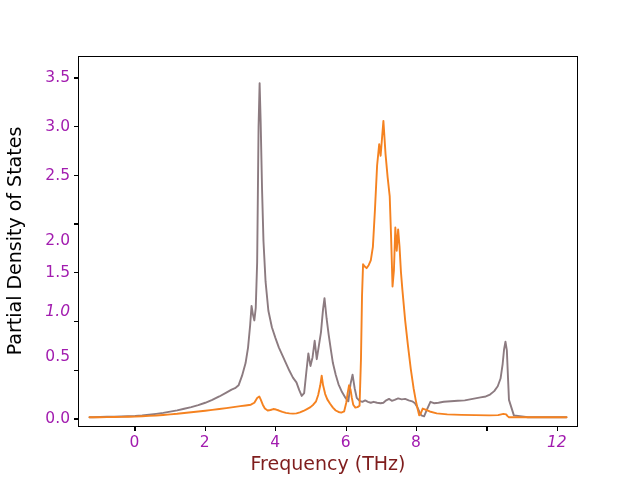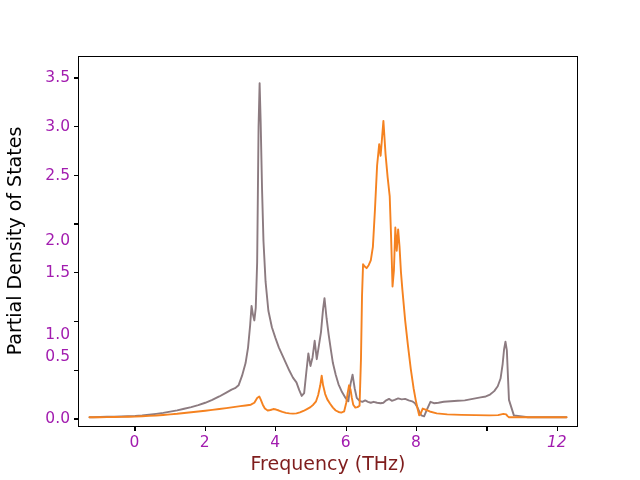--- a/index.html
+++ b/index.html
@@ -81,21 +81,21 @@
       <div class="ticklabel xticklabel" style="left: 460px; margin-top: 46px;">10</div>
       <div class="tick xtick" style="left: 556.873px;"></div>
       <div class="ticklabel xticklabel" style="left: 556.873px; font-style: italic;">12</div>
     </div>
   <div id="yticks-layer">
       <div class="tick ytick" style="top: 418.236px;"></div>
       <div class="ticklabel yticklabel" style="top: 418.236px; text-align: center;">0.0</div>
       <div class="tick ytick" style="top: 369.549px;"></div>
       <div class="ticklabel yticklabel" style="top: 356px;">0.5</div>
       <div class="tick ytick" style="top: 320.861px;"></div>
-      <div class="ticklabel yticklabel" style="top: 334px;">1.0</div>
+      <div class="ticklabel yticklabel" style="top: 311px; font-style: italic;">1.0</div>
       <div class="tick ytick" style="top: 272.173px;"></div>
       <div class="ticklabel yticklabel" style="top: 272.173px;">1.5</div>
       <div class="tick ytick" style="top: 223.486px;"></div>
       <div class="ticklabel yticklabel" style="top: 240px;">2.0</div>
       <div class="tick ytick" style="top: 174.798px;"></div>
       <div class="ticklabel yticklabel" style="top: 174.798px;">2.5</div>
       <div class="tick ytick" style="top: 126.11px;"></div>
       <div class="ticklabel yticklabel" style="top: 126.11px;">3.0</div>
       <div class="tick ytick" style="top: 77.4226px;"></div>
       <div class="ticklabel yticklabel" style="top: 77.4226px;">3.5</div>

